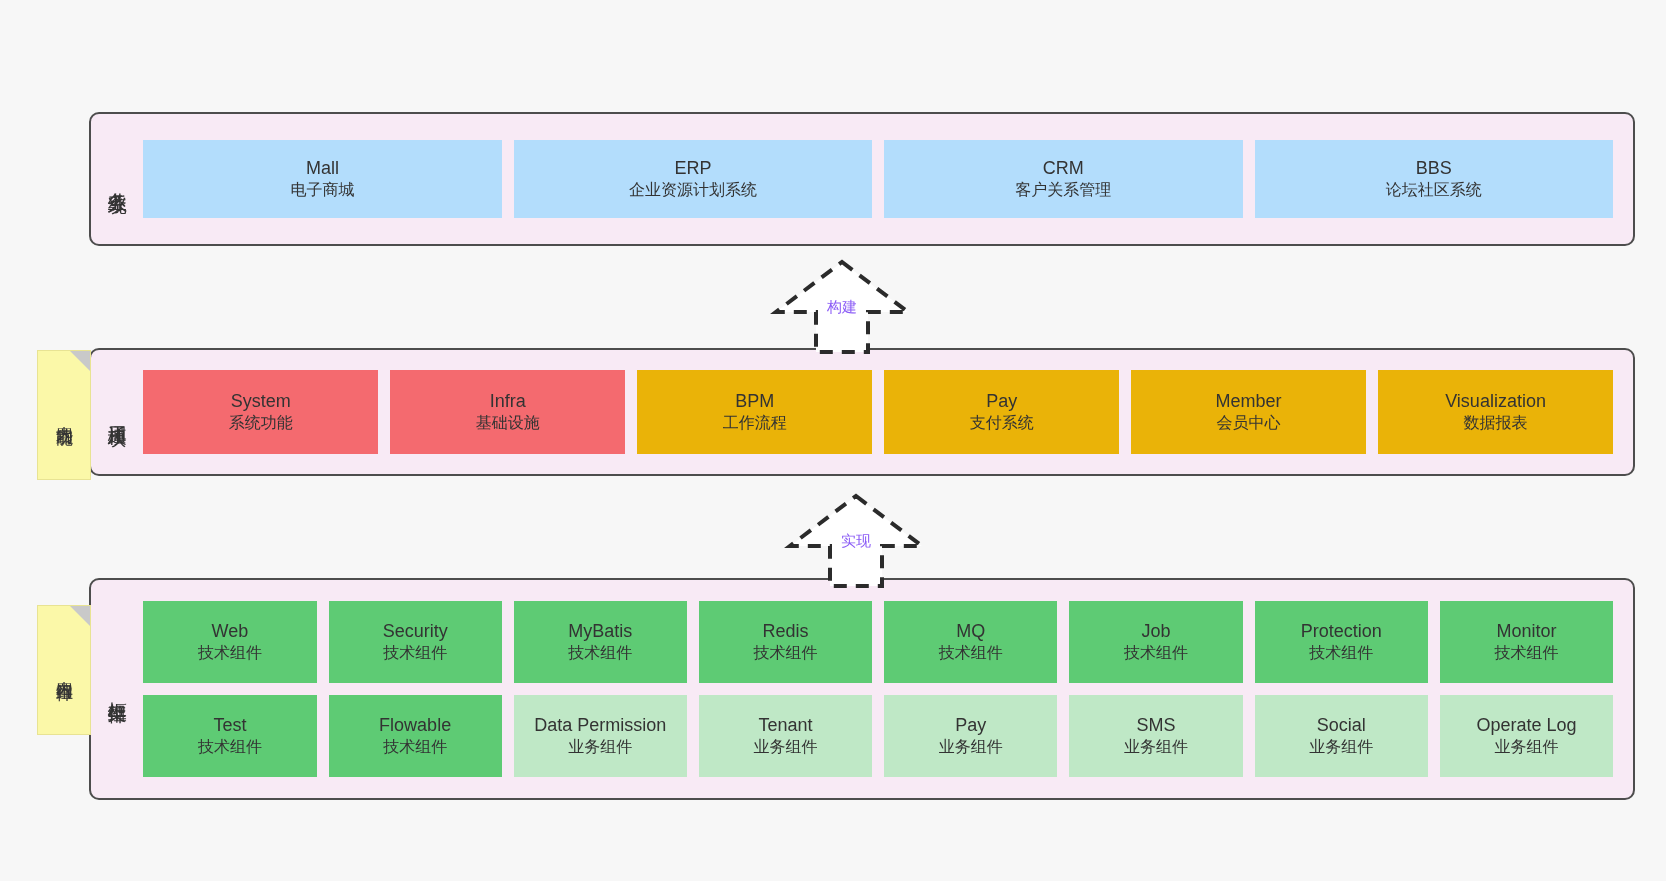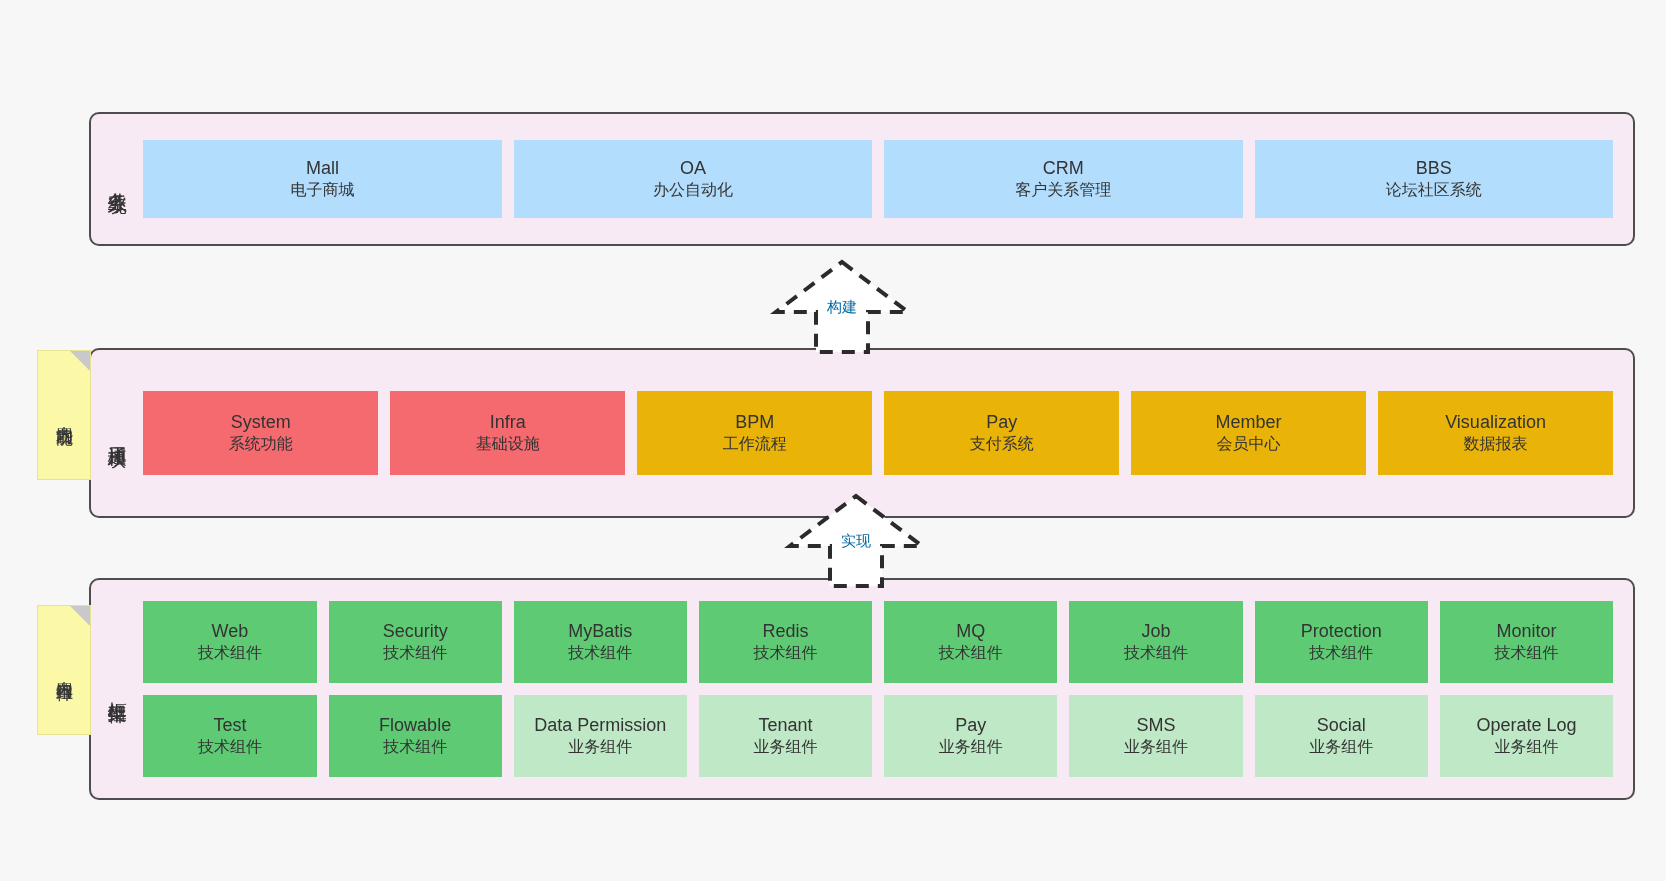--- a/index.html
+++ b/index.html
@@ -21,21 +21,21 @@
     position: absolute;
     box-sizing: border-box;
     background: #f8eaf5;
     border: 2px solid #4d4d4d;
     border-radius: 10px;
     display: flex;
     align-items: center;
     padding: 0 14px 0 0;
   }
   #layer-business { left: 89px;  top: 112px; width: 1546px; height: 134px; }
-  #layer-common   { left: 89px;  top: 348px; width: 1546px; height: 170px; }
+  #layer-common   { left: 89px;  top: 348px; width: 1546px; height: 128px; }
   #layer-framework{ left: 89px;  top: 578px; width: 1546px; height: 222px; }
 
   
   .layer-title {
     writing-mode: vertical-rl;
     text-orientation: upright;
     font-size: 19px;
     line-height: 1.28;
     letter-spacing: 1px;
     color: #333333;
@@ -136,40 +136,40 @@
   }
   #arrow-build   { left: 762px; top: 256px; }
   #arrow-impl    { left: 776px; top: 490px; }
   .arrow svg { display: block; overflow: visible; }
   .arrow .arrow-label {
     position: absolute;
     left: 50%;
     transform: translateX(-50%);
     top: 42px;
     font-size: 15px;
-    color: #0369a1;
+    color: #8b5cf6;
     background: transparent;
     white-space: nowrap;
     padding: 0 2px;
     user-select: none;
   }
 </style>
 </head>
 <body>
 
 <div class="layer" id="layer-business">
   <div class="layer-title">业务系统</div>
   <div class="layer-body row-business" id="business-body">
       <div class="node c-blue">
         <div class="t1">Mall</div>
         <div class="t2">电子商城</div>
       </div>
       <div class="node c-blue">
-        <div class="t1">OA</div>
-        <div class="t2">办公自动化</div>
+        <div class="t1">ERP</div>
+        <div class="t2">企业资源计划系统</div>
       </div>
       <div class="node c-blue">
         <div class="t1">CRM</div>
         <div class="t2">客户关系管理</div>
       </div>
       <div class="node c-blue">
         <div class="t1">BBS</div>
         <div class="t2">论坛社区系统</div>
       </div>
     </div>

